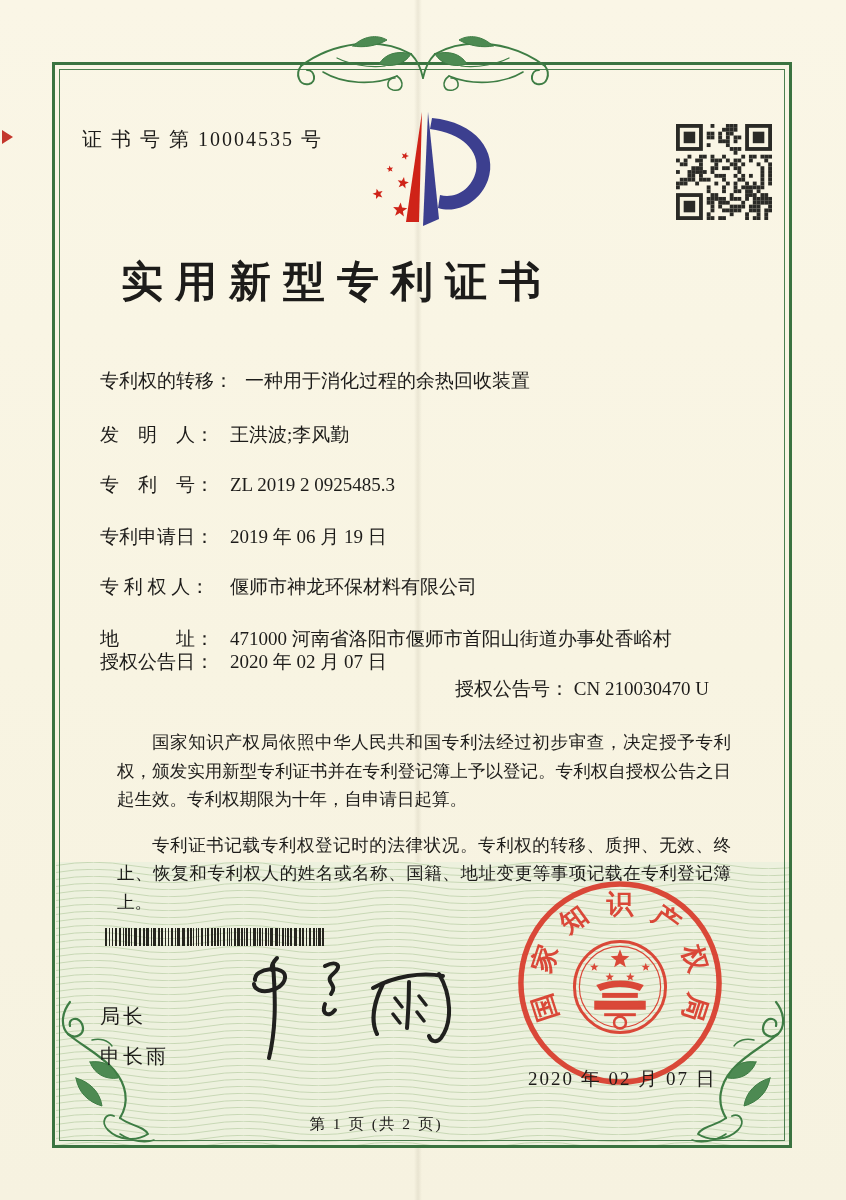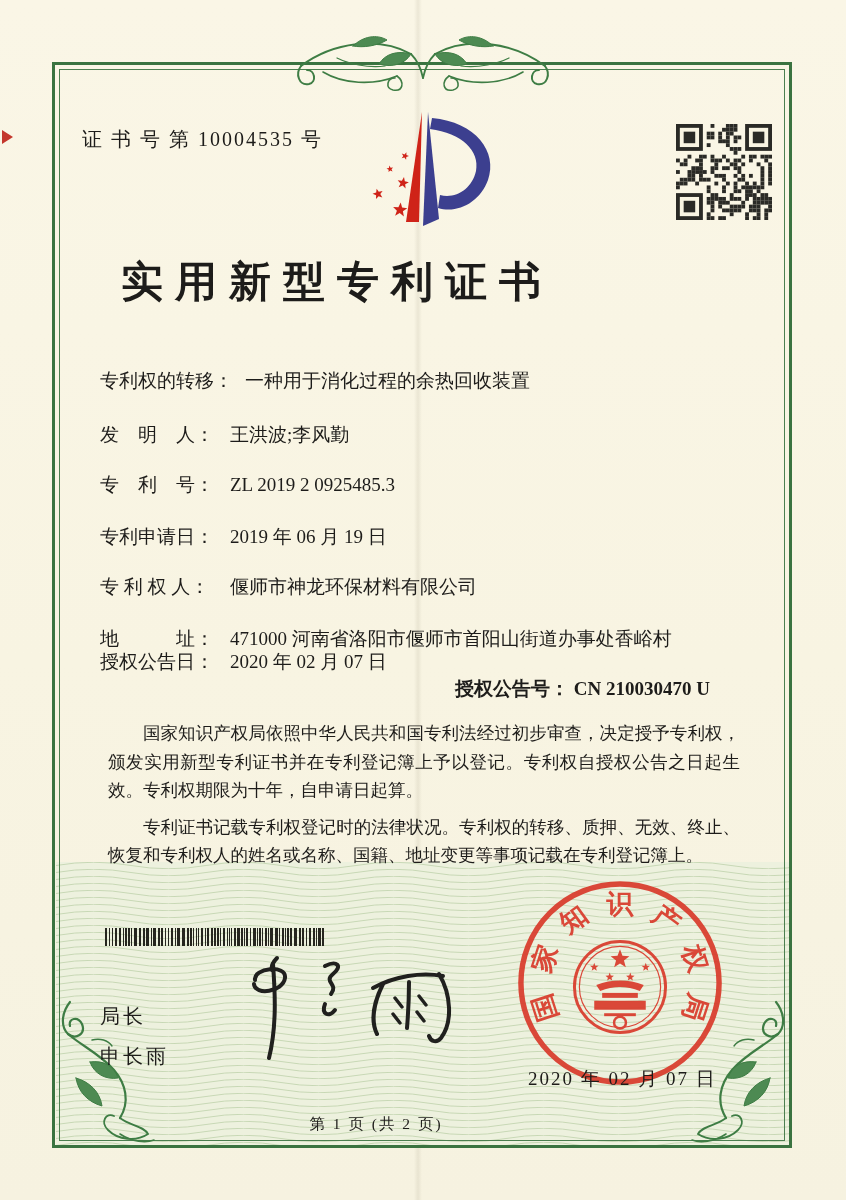--- a/index.html
+++ b/index.html
@@ -19,24 +19,24 @@
   .edge-mark{position:absolute;left:2px;top:130px;width:0;height:0;
     border-top:7px solid transparent;border-bottom:7px solid transparent;border-left:11px solid #c4372c;}
   .cert-no{position:absolute;left:82px;top:126px;font-size:20px;letter-spacing:2px;}
   .logo{position:absolute;left:348px;top:106px;}
   .qr{position:absolute;left:676px;top:124px;width:96px;height:96px;}
   .title{position:absolute;left:0;top:254px;width:674px;text-align:center;
     font-size:42px;font-weight:700;letter-spacing:12px;}
   .field{position:absolute;left:100px;font-size:19px;white-space:nowrap;}
   .field .lab{display:inline-block;min-width:118px;}
   .field .val{margin-left:12px;font-family:Liberation Serif, serif;}
-  .grant-no{position:absolute;left:455px;font-size:19px;white-space:nowrap;font-weight:bold;}
+  .grant-no{position:absolute;left:455px;font-size:19px;white-space:nowrap;}
   .body-text{position:absolute;left:100px;top:711px;width:648px;
     font-size:17.5px;line-height:28.5px;text-align:justify;}
-  .body-text p{margin:8px;text-indent:2em;}
+  .body-text p{margin:17px;text-indent:2em;}
   .band{position:absolute;left:56px;top:862px;width:734px;height:283px;background:#edf1de;}
   .band svg{position:absolute;left:0;top:0;}
   .barcode{position:absolute;left:105px;top:928px;width:222px;height:18px;}
   .director{position:absolute;left:100px;top:996px;font-size:20px;letter-spacing:3px;line-height:40px;font-family:Liberation Serif, serif;}
   .signature{position:absolute;left:225px;top:946px;}
   .seal{position:absolute;left:513px;top:876px;width:214px;height:214px;opacity:.92;}
   .seal-date{position:absolute;left:528px;top:1066px;font-size:19px;letter-spacing:2px;}
   .page-ind{position:absolute;left:0;top:1114px;width:752px;text-align:center;font-size:15.5px;letter-spacing:2px;}
   .back-note{position:absolute;left:0;top:1170px;width:846px;text-align:center;font-size:17.5px;letter-spacing:4px;}
   .flourish{position:absolute;left:293px;top:24px;}

